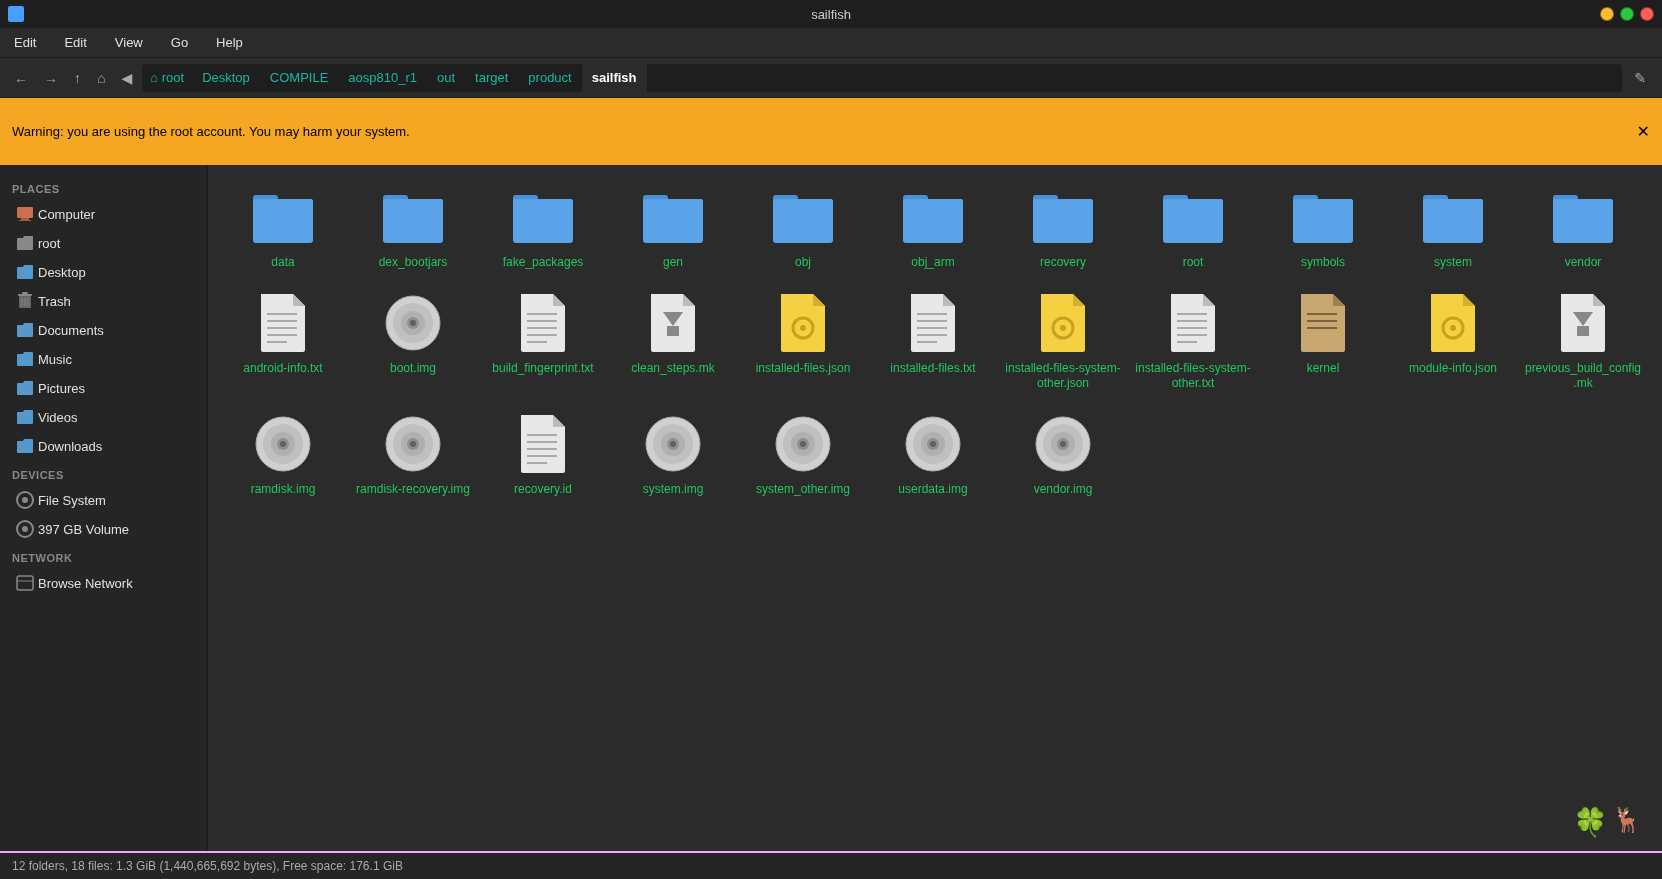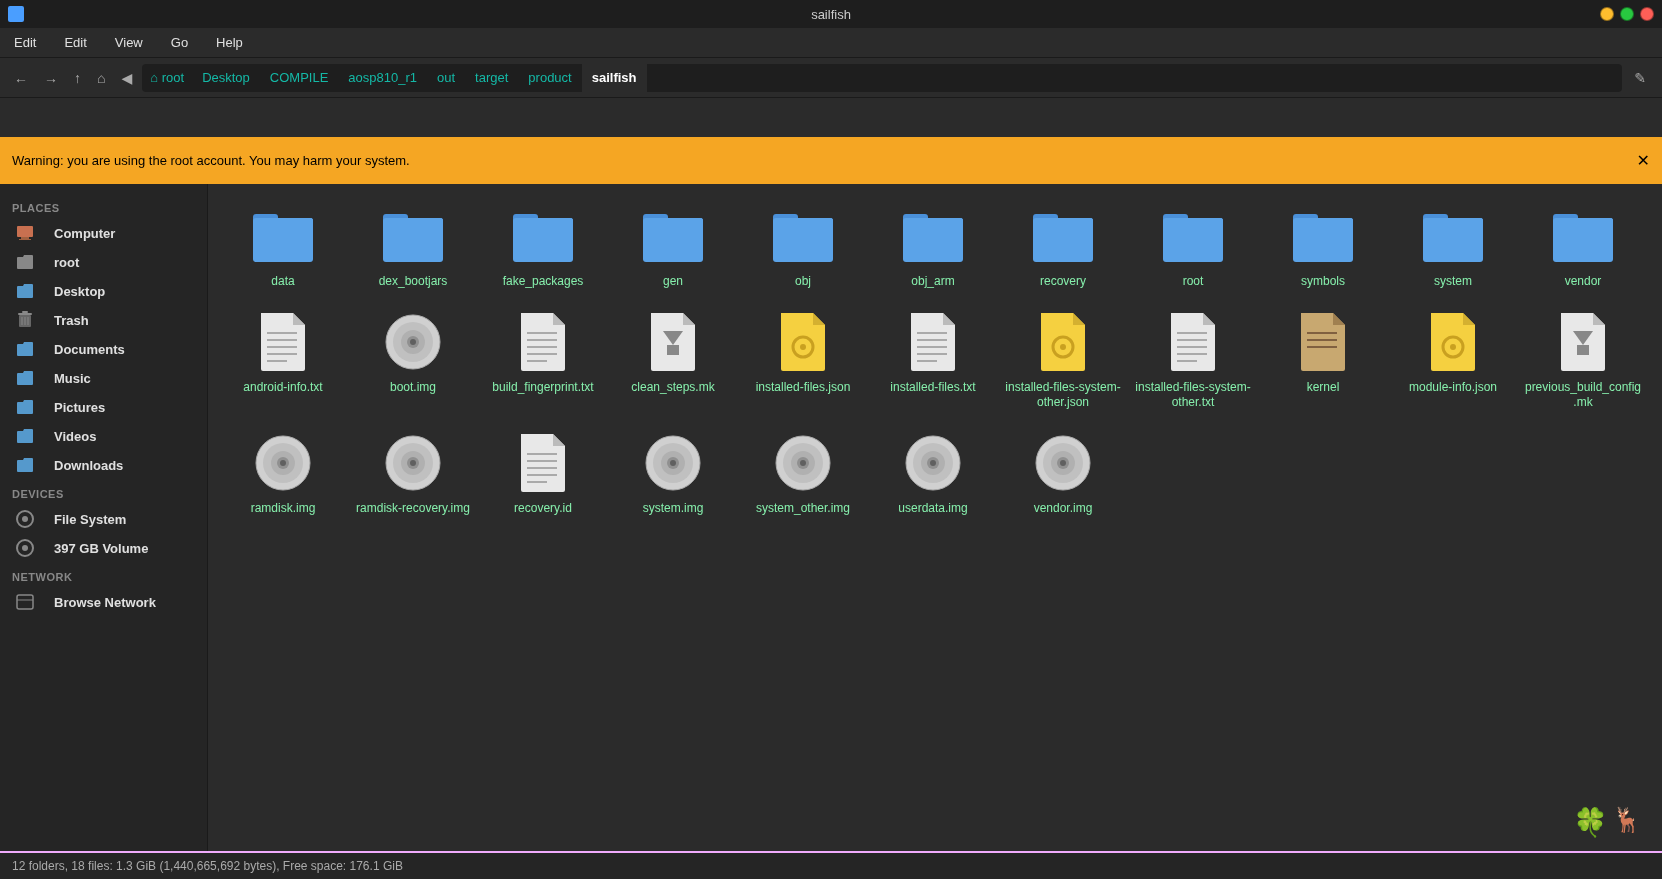--- a/index.html
+++ b/index.html
@@ -121,27 +121,26 @@
       color: #aaa;
       cursor: pointer;
       font-size: 14px;
       padding: 4px 8px;
     }
 
     
     .warning-bar {
       background: #f5a623;
       color: #000;
-      padding: 14px 12px;
+      padding: 24px 12px;
       font-size: 13px;
       font-weight: 500;
       display: flex;
       align-items: center;
       justify-content: space-between;
-      margin-top: 39px;
     }
     .warning-close {
       cursor: pointer;
       font-size: 16px;
       color: #000;
     }
 
     
     .main-layout {
       display: flex;
@@ -164,24 +163,23 @@
       font-weight: bold;
       padding: 8px 12px 4px;
       text-transform: uppercase;
       letter-spacing: 0.5px;
     }
     .sidebar-item {
       display: flex;
       align-items: center;
       padding: 5px 12px;
       cursor: pointer;
-      gap: 20px;
+      gap: 4px;
       border-radius: 4px;
       margin: 1px 4px;
-      font-weight: bold;
     }
     .sidebar-icon {
       width: 18px;
       height: 18px;
       flex-shrink: 0;
       display: flex;
       align-items: center;
       justify-content: center;
     }
     .sidebar-label {
@@ -214,21 +212,21 @@
     .file-icon {
       width: 64px;
       height: 64px;
       display: flex;
       align-items: center;
       justify-content: center;
       margin-bottom: 6px;
     }
 
     .file-label {
-      color: #86efac;
+      color: #22c55e;
       font-size: 12px;
       line-height: 1.3;
       word-break: break-word;
       max-width: 120px;
     }
 
     
     .statusbar {
       background: #252525;
       border-top: 2px solid #f0abfc;

